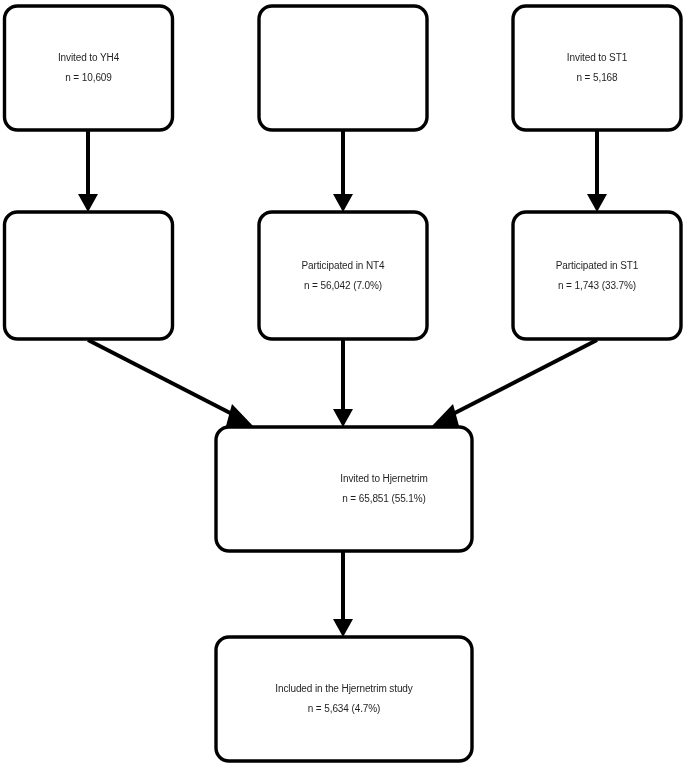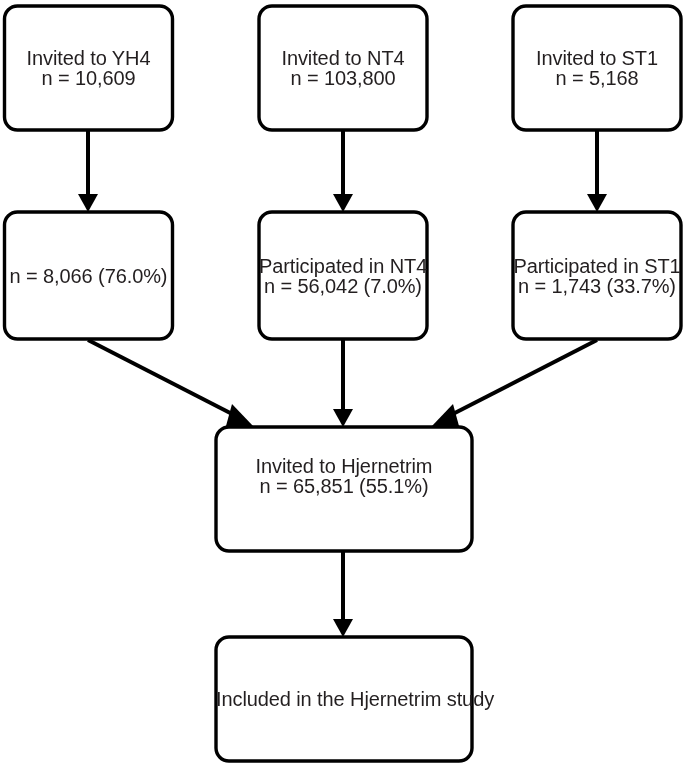--- a/index.html
+++ b/index.html
@@ -35,21 +35,21 @@
     fill: none;
   }
   .arrow-head {
     fill: #000000;
   }
   .node-label {
     position: absolute;
     text-align: center;
     color: #231f20;
     font-family: "Liberation Sans", sans-serif;
-    font-size: 20px;
+    font-size: 10px;
     line-height: 20px;
     letter-spacing: -0.1px;
     white-space: nowrap;
     pointer-events: none;
   }
   .node-label .line1,
   .node-label .line2 {
     display: block;
   }
 </style>
@@ -106,46 +106,42 @@
       <line class="connector" x1="343" y1="551" x2="343" y2="621"></line>
       <polygon class="arrow-head" points="333,619 353,619 343,637"></polygon>
     </g>
   </svg>
 
   <div class="node-label" style="left:4.5px; top:6px; width:168px; height:124px; display:flex; flex-direction:column; justify-content:center;">
     <span class="line1">Invited to YH4</span>
     <span class="line2">n = 10,609</span>
   </div>
 
-  <div class="node-label" style="left:259px; top:6px; width:168px; height:124px; display:flex; flex-direction:column; justify-content:center;">
-    <span class="line1">Invited to NT4</span>
-    <span class="line2">n = 103,800</span>
-  </div>
 
   <div class="node-label" style="left:513px; top:6px; width:168px; height:124px; display:flex; flex-direction:column; justify-content:center;border-radius:30px;">
     <span class="line1">Invited to ST1</span>
     <span class="line2">n = 5,168</span>
   </div>
 
   <div class="node-label" style="left:4.5px; top:212px; width:168px; height:127px; display:flex; flex-direction:column; justify-content:center;">
-    <span class="line2">n = 8,066 (76.0%)</span>
   </div>
 
   <div class="node-label" style="left:259px; top:212px; width:168px; height:127px; display:flex; flex-direction:column; justify-content:center;">
     <span class="line1">Participated in NT4</span>
     <span class="line2">n = 56,042 (7.0%)</span>
   </div>
 
   <div class="node-label" style="left:513px; top:212px; width:168px; height:127px; display:flex; flex-direction:column; justify-content:center;">
     <span class="line1">Participated in ST1</span>
     <span class="line2">n = 1,743 (33.7%)</span>
   </div>
 
-  <div class="node-label" style="left:216px; top:414px; width:256px; height:124px; display:flex; flex-direction:column; justify-content:center;">
+  <div class="node-label" style="left:216px; top:427px; width:256px; height:124px; display:flex; flex-direction:column; justify-content:center;padding-left:40px;">
     <span class="line1">Invited to Hjernetrim</span>
     <span class="line2">n = 65,851 (55.1%)</span>
   </div>
 
   <div class="node-label" style="left:216px; top:637px; width:256px; height:124px; display:flex; flex-direction:column; justify-content:center;text-align:center;">
     <span class="line1">Included in the Hjernetrim study</span>
+    <span class="line2">n = 5,634 (4.7%)</span>
   </div>
 
 </div>
 
 </body></html>

